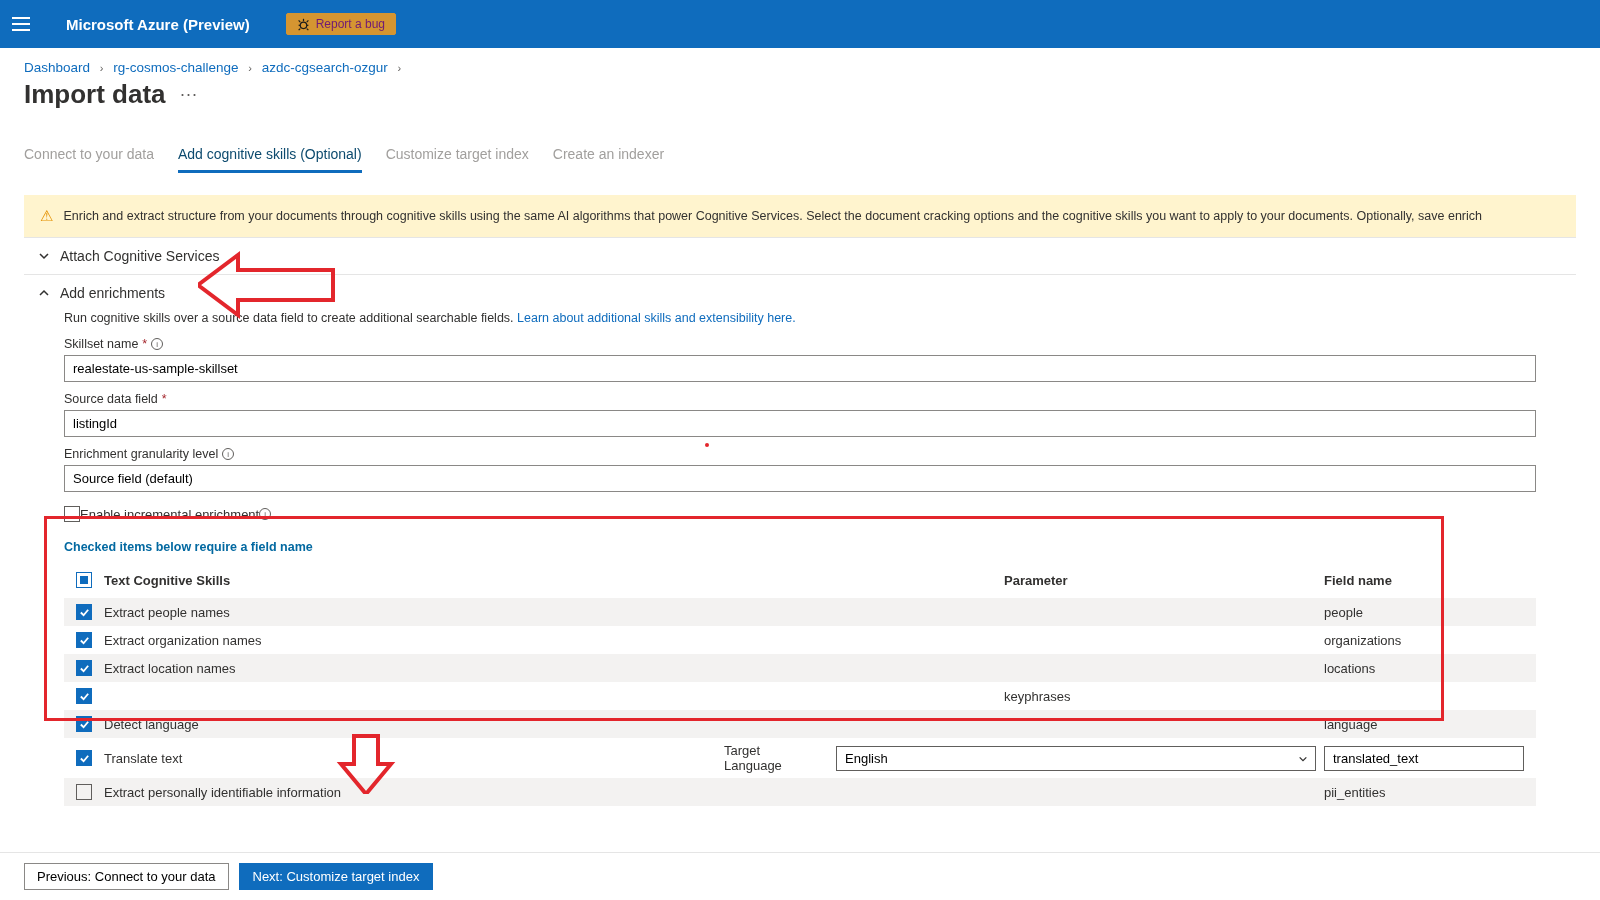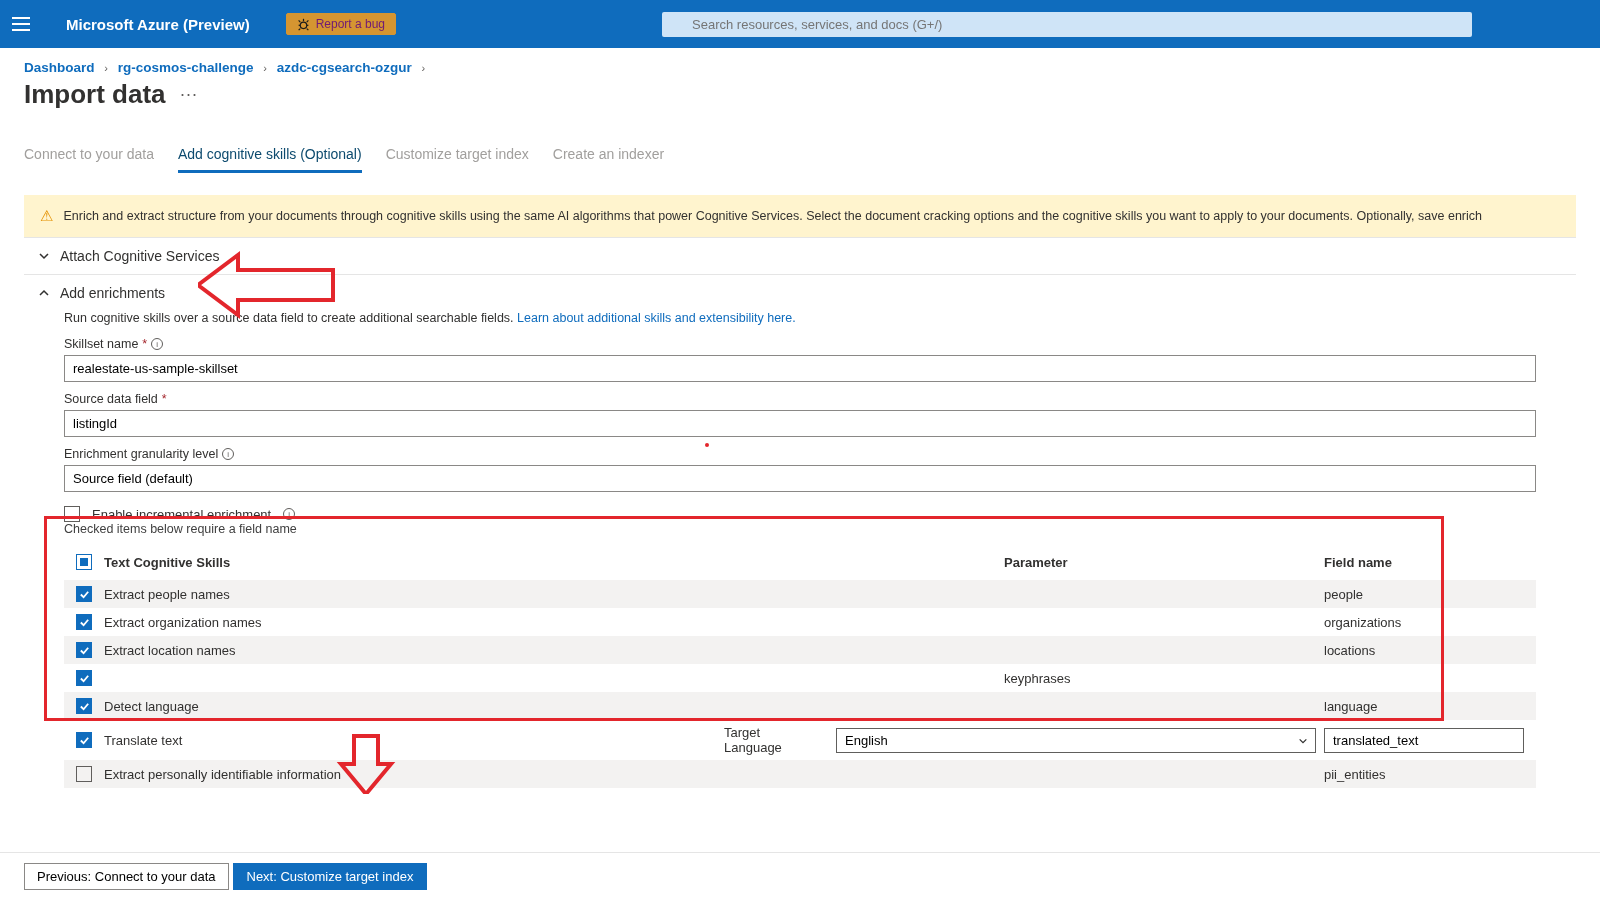--- a/index.html
+++ b/index.html
@@ -12,21 +12,21 @@
 .brand { font-weight: 600; font-size: 15px; }
 .bugbtn { background: #d59531; border: 1px solid #d59531; color: #701a75; padding: 3px 10px; font-size: 12px; border-radius: 2px; display: flex; align-items: center; gap: 6px; cursor: pointer; margin-left: 20px; }
 .bugbtn svg { width: 13px; height: 13px; }
 .searchwrap { margin-left: 250px; flex: 0 0 810px; }
 .searchbox { width: 100%; background: #cfe4f7; border: none; outline: none; padding: 5px 10px 5px 30px; border-radius: 2px; font-size: 13px; color: #323130; position: relative; }
 .searchouter { position: relative; }
 .searchouter .sicon { position: absolute; left: 8px; top: 6px; width: 14px; height: 14px; }
 
 
 .crumbs { padding: 12px 24px 0; font-size: 13.5px; color: #605e5c; }
-.crumbs a { color: #0F6CBD; text-decoration: none; font-weight: bold; }
+.crumbs a { color: #0F6CBD; text-decoration: none; }
 .crumbs .sep { margin: 0 6px; color: #605e5c; font-size: 11px; }
 
 
 .pagetitle { padding: 4px 24px 16px; display: flex; align-items: center; gap: 14px; }
 .pagetitle h1 { font-size: 26px; font-weight: 600; }
 .dots { color: #605e5c; font-size: 18px; cursor: pointer; }
 
 
 .tabs { padding: 0 24px; border-bottom: none; display: flex; gap: 24px; font-size: 14px; margin-top: 12px; }
 .tab { padding: 8px 0; color: #a19f9d; cursor: pointer; }
@@ -43,23 +43,23 @@
 .section-body { padding: 0 40px 14px; }
 .subtext { font-size: 12.5px; color: #323130; margin-bottom: 12px; }
 .subtext a { color: #0F6CBD; text-decoration: none; }
 
 
 .field-row { margin-top: 10px; }
 .flabel { font-size: 12.5px; color: #323130; margin-bottom: 4px; display: flex; align-items: center; gap: 4px; }
 .req { color: #a4262c; }
 .info { width: 12px; height: 12px; border: 1px solid #605e5c; border-radius: 50%; font-size: 8px; text-align: center; line-height: 11px; color: #605e5c; }
 .finput, .fselect { width: 100%; padding: 5px 8px; border: 1px solid #8a8886; font-size: 13px; background: #fff; }
-.cbx-row { display: flex; align-items: center; gap: 12px; margin-top: 14px; font-size: 13px; }
+.cbx-row { display: flex; align-items: center; gap: 0; margin-top: 14px; font-size: 13px; }
 .cbx { width: 16px; height: 16px; border: 1px solid #605e5c; background: #fff; cursor: pointer; }
-.note { font-size: 12.5px; color: #404040; }
+.note { font-size: 12.5px; margin-top: 18px; color: #0369a1; font-weight: bold; }
 
 
 .skills { margin-top: 8px; width: 100%; }
 .skills-header, .skill-row { display: grid; grid-template-columns: 28px 1fr 320px 200px; align-items: center; padding: 5px 12px; font-size: 13px; }
 .skills-header { font-weight: 600; font-size: 13px; padding: 10px 12px; }
 .skill-row { min-height: 28px; }
 .skill-row.zebra { background: #f3f2f1; }
 .skillcbx { width: 16px; height: 16px; border: 1px solid #605e5c; cursor: pointer; display: flex; align-items: center; justify-content: center; }
 .skillcbx.checked { background: #0F6CBD; border-color: #0F6CBD; }
 .skillcbx.checked svg { width: 11px; height: 11px; display: block; }
@@ -72,21 +72,21 @@
 
 
 .skill-row.translate { grid-template-columns: 28px 1fr 600px 200px; align-items: center; }
 .fieldname-input { border: 1px solid #605e5c; padding: 4px 8px; font-size: 13px; width: 100%; background: #fff; }
 
 
 .redbox1 { position: absolute; border: 3px solid #e3262c; left: 44px; top: 516px; width: 1400px; height: 205px; pointer-events: none; }
 .arrow { position: absolute; pointer-events: none; }
 
 
-.footer { position: fixed; bottom: 0; left: 0; right: 0; background: #fff; border-top: 1px solid #e5e5e5; padding: 10px 24px; display: flex; gap: 4px; }
+.footer { position: fixed; bottom: 0; left: 0; right: 0; background: #fff; border-top: 1px solid #e5e5e5; padding: 10px 24px; display: flex; gap: 10px; }
 .btn-secondary { padding: 5px 12px; border: 1px solid #8a8886; background: #fff; font-size: 13px; cursor: pointer; }
 .btn-primary { padding: 5px 14px; border: none; background: #0F6CBD; color: #fff; font-size: 13px; cursor: pointer; }
 
 .container { padding-bottom: 70px; }
 svg { display: block; }
 </style>
 </head>
 <body>
 
 <div class="container">
@@ -104,29 +104,20 @@
           <line x1="8" y1="1" x2="8" y2="4"></line>
           <line x1="12" y1="5" x2="14" y2="3"></line>
           <line x1="4" y1="5" x2="2" y2="3"></line>
           <line x1="2" y1="9" x2="4" y2="9"></line>
           <line x1="12" y1="9" x2="14" y2="9"></line>
           <line x1="4" y1="13" x2="2" y2="15"></line>
           <line x1="12" y1="13" x2="14" y2="15"></line>
     </svg>
     <span>Report a bug</span>
   </button>
-  <div class="searchwrap">
-    <div class="searchouter">
-      <svg class="sicon" viewBox="0 0 16 16" fill="none" stroke="#5b5b5b" stroke-width="1.5">
-            <circle cx="7" cy="7" r="5"></circle>
-            <line x1="11" y1="11" x2="15" y2="15"></line>
-          </svg>
-      <input class="searchbox" placeholder="Search resources, services, and docs (G+/)" style="">
-    </div>
-  </div>
 </div>
 
 <div class="crumbs">
   <a href="#">Dashboard</a>
   <span class="sep">›</span>
   <a href="#">rg-cosmos-challenge</a>
   <span class="sep">›</span>
   <a href="#">azdc-cgsearch-ozgur</a>
   <span class="sep">›</span>
 </div>

